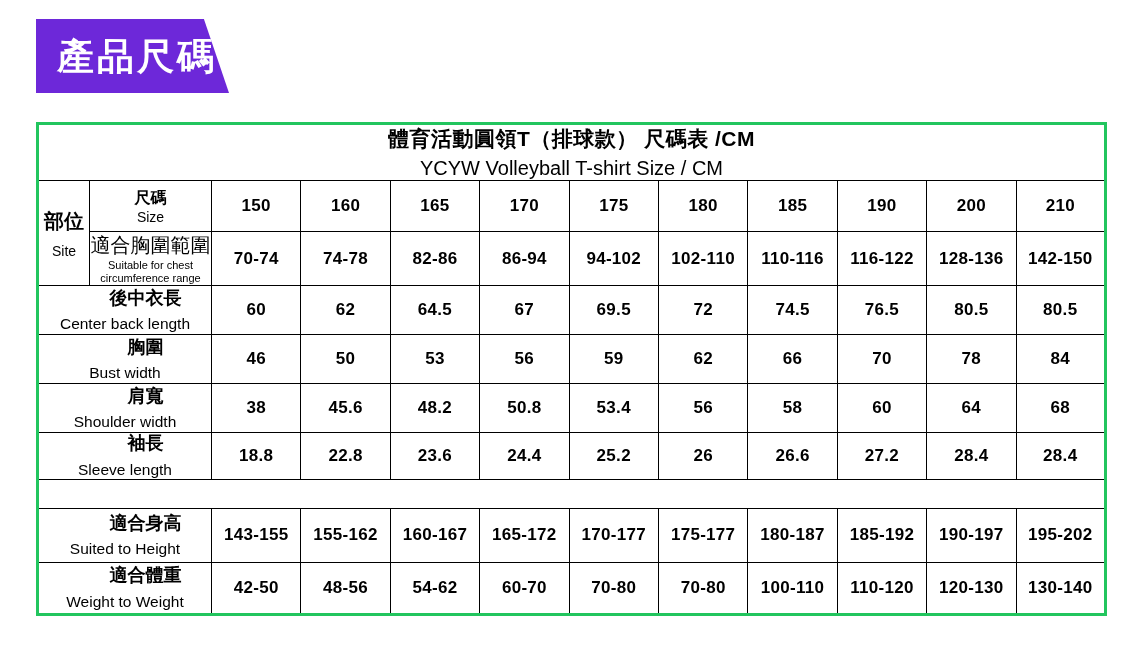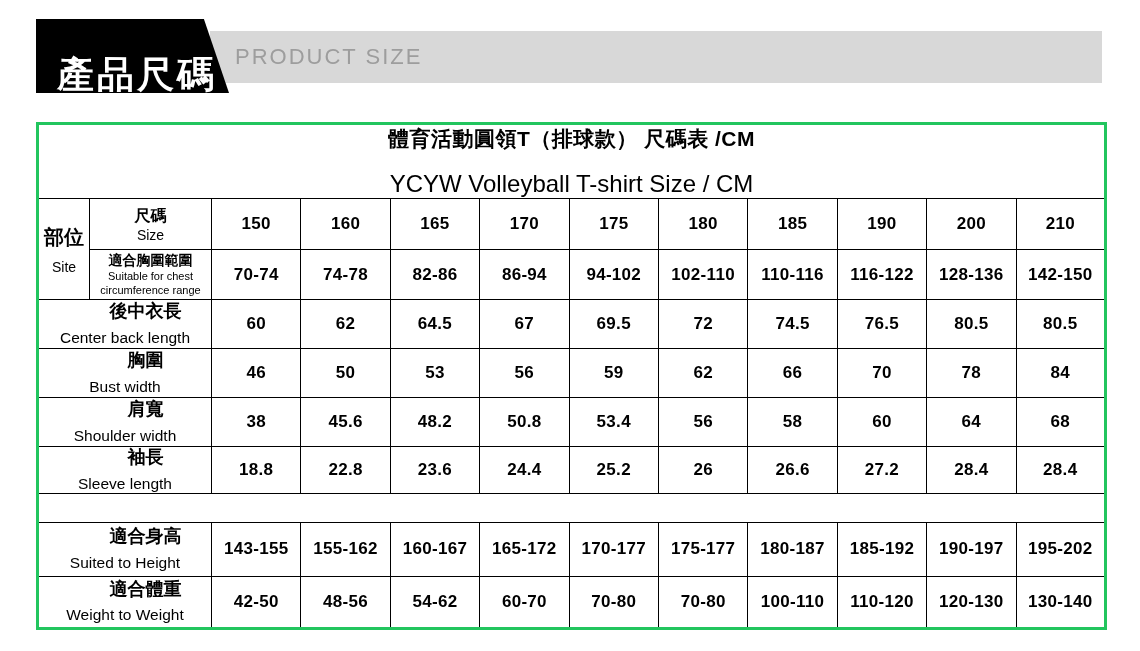--- a/index.html
+++ b/index.html
@@ -27,23 +27,23 @@
   .graybar-text {
     padding-left: 25px;
     font-size: 22px;
     letter-spacing: 2px;
     color: #9d9d9d;
   }
   .badge {
     position: absolute;
     left: 36px; top: 19px;
     width: 193px; height: 74px;
-    background: #000000;
+    background: #6d28d9;
     clip-path: polygon(0 0, 87% 0, 100% 100%, 0 100%);
-    display: flex; align-items: flex-end;
+    display: flex; align-items: center;
     z-index: 2;
   }
   .badge-text {
     padding-left: 21px;
     color: #ffffff;
     font-size: 37px;
     font-weight: 700;
     letter-spacing: 3px;
     line-height: 1;
   }
@@ -59,52 +59,49 @@
   }
   .size-table td {
     border: 1.5px solid #000;
     text-align: center;
     vertical-align: middle;
     padding: 0;
     overflow: hidden;
   }
   .title-cell { height: 55px; }
   .title-zh { font-size: 21px; font-weight: 700; letter-spacing: 0.5px; }
-  .title-en { font-size: 24px; font-weight: 400; margin-top: 17px; }
+  .title-en { font-size: 20px; font-weight: 400; margin-top: 4px; }
 
   .row-h1 td { height: 50px; }
   .row-h2 td { height: 49px; }
   .row-data td { height: 48px; }
   .row-sleeve td { height: 42px; }
   .row-spacer td { height: 28px; }
   .row-height td { height: 53px; }
   .row-weight td { height: 50px; }
 
   .num { font-size: 17px; font-weight: 700; letter-spacing: 0.3px; }
 
   .site-cell .zh { font-size: 20px; font-weight: 700; }
   .site-cell .en { font-size: 14px; font-weight: 400; margin-top: 8px; }
 
   .size-label .zh { font-size: 16px; font-weight: 700; }
   .size-label .en { font-size: 14px; font-weight: 400; }
 
-  .chest-label .zh { font-size: 14px; font-weight: 700; }
+  .chest-label .zh { font-size: 20px; font-weight: 400; }
   .chest-label .en { font-size: 11px; font-weight: 400; line-height: 1.2; padding: 0 2px; }
 
   .rowlabel .zh { font-size: 18px; font-weight: 700; line-height: 1.15; padding-left: 41px; }
   .rowlabel .en { font-size: 15.5px; font-weight: 400; line-height: 1.15; margin-top: 7px; }
 </style>
 </head>
 <body>
 
 <div class="page">
 
-  <div class="graybar">
-    <span class="graybar-text">PRODUCT SIZE</span>
-  </div>
   <div class="badge">
     <span class="badge-text">產品尺碼</span>
   </div>
 
   <table class="size-table">
     <colgroup>
       <col style="width:52px">
         <col style="width:122px">
       <col>
         <col>

